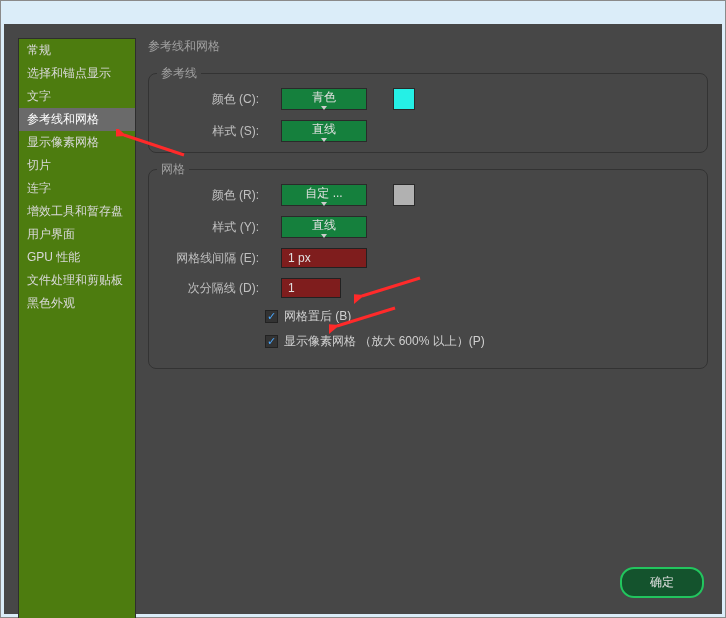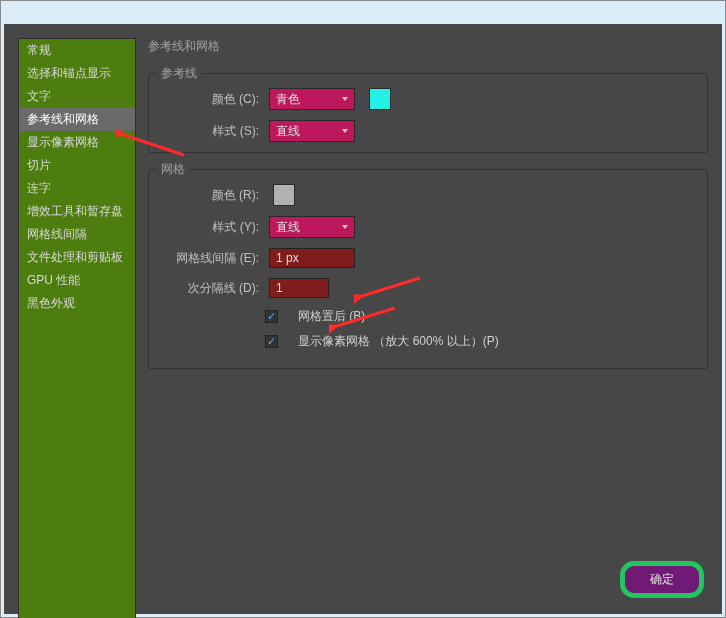--- a/index.html
+++ b/index.html
@@ -60,58 +60,58 @@
     gap: 10px;
     min-width: 0;
   }
   .section-title {
     color: #a0a0a0;
     font-size: 12px;
     margin-bottom: 2px;
   }
   .fieldset {
     border: 1px solid #333;
-    border-radius: 2px;
+    border-radius: 8px;
     padding: 14px 20px 10px 10px;
     position: relative;
     margin-top: 6px;
   }
   .fieldset-label {
     position: absolute;
     top: -9px;
     left: 8px;
     background: #474747;
     padding: 0 4px;
     color: #a0a0a0;
     font-size: 12px;
   }
   .row {
     display: flex;
     align-items: center;
     margin-bottom: 10px;
-    gap: 10px;
+    gap: 22px;
   }
   .row:last-child { margin-bottom: 0; }
   .row-label {
     width: 100px;
     text-align: right;
     color: #c0c0c0;
     font-size: 12px;
   }
   .dropdown {
-    background: #be185d;
+    background: #15803d;
     border: 1px solid #2a2a2a;
     color: #e0e0e0;
     height: 22px;
     width: 86px;
     display: flex;
     align-items: center;
-    justify-content: space-between;
     padding: 0 6px;
     font-size: 12px;
+    flex-direction: column;
   }
   .dropdown-arrow {
     width: 0; height: 0;
     border-left: 3px solid transparent;
     border-right: 3px solid transparent;
     border-top: 4px solid #ccc;
   }
   .swatch {
     width: 22px;
     height: 22px;
@@ -123,21 +123,21 @@
     border: 1px solid #222;
     color: #e0e0e0;
     height: 20px;
     padding: 0 6px;
     font-size: 12px;
     font-family: inherit;
   }
   .checkbox-row {
     display: flex;
     align-items: center;
-    gap: 20px;
+    gap: 6px;
     margin-bottom: 8px;
   }
   .checkbox {
     width: 13px;
     height: 13px;
     background: #333;
     border: 1px solid #222;
     color: #4aa8ff;
     font-size: 11px;
     line-height: 11px;
@@ -149,22 +149,22 @@
     font-size: 12px;
   }
   .button-row {
     position: absolute;
     bottom: 16px;
     right: 18px;
     display: flex;
     gap: 10px;
   }
   .btn {
-    background: #701a75;
-    border: 5px solid #22c55e;
+    background: #14532d;
+    border: 2px solid #22c55e;
     border-radius: 14px;
     color: #e0e0e0;
     padding: 5px 0;
     width: 84px;
     text-align: center;
     font-size: 12px;
     cursor: default;
   }
   .arrow {
     position: absolute;
@@ -179,23 +179,23 @@
 
     <div class="sidebar">
       <div class="sidebar-item"><span>常规</span></div>
       <div class="sidebar-item"><span>选择和锚点显示</span></div>
       <div class="sidebar-item"><span>文字</span></div>
       <div class="sidebar-item selected"><span>参考线和网格</span></div>
       <div class="sidebar-item"><span>显示像素网格</span></div>
       <div class="sidebar-item"><span>切片</span></div>
       <div class="sidebar-item"><span>连字</span></div>
       <div class="sidebar-item"><span>增效工具和暂存盘</span></div>
-      <div class="sidebar-item"><span>网格线间隔</span></div>
+      <div class="sidebar-item"><span>用户界面</span></div>
+      <div class="sidebar-item"><span>GPU 性能</span></div>
       <div class="sidebar-item"><span>文件处理和剪贴板</span></div>
-      <div class="sidebar-item"><span>GPU 性能</span></div>
       <div class="sidebar-item"><span>黑色外观</span></div>
     </div>
 
     <div class="main">
       <div class="section-title">参考线和网格</div>
 
       <div class="fieldset">
         <div class="fieldset-label">参考线</div>
         <div class="row">
           <div class="row-label">颜色 (C):</div>
@@ -211,20 +211,24 @@
             <span>直线</span>
             <span class="dropdown-arrow"></span>
           </div>
         </div>
       </div>
 
       <div class="fieldset">
         <div class="fieldset-label">网格</div>
         <div class="row">
           <div class="row-label">颜色 (R):</div>
+          <div class="dropdown">
+            <span>自定 ...</span>
+            <span class="dropdown-arrow"></span>
+          </div>
           <div class="swatch" style="background:#b1b1b1"></div>
         </div>
         <div class="row">
           <div class="row-label">样式 (Y):</div>
           <div class="dropdown">
             <span>直线</span>
             <span class="dropdown-arrow"></span>
           </div>
         </div>
         <div class="row">

